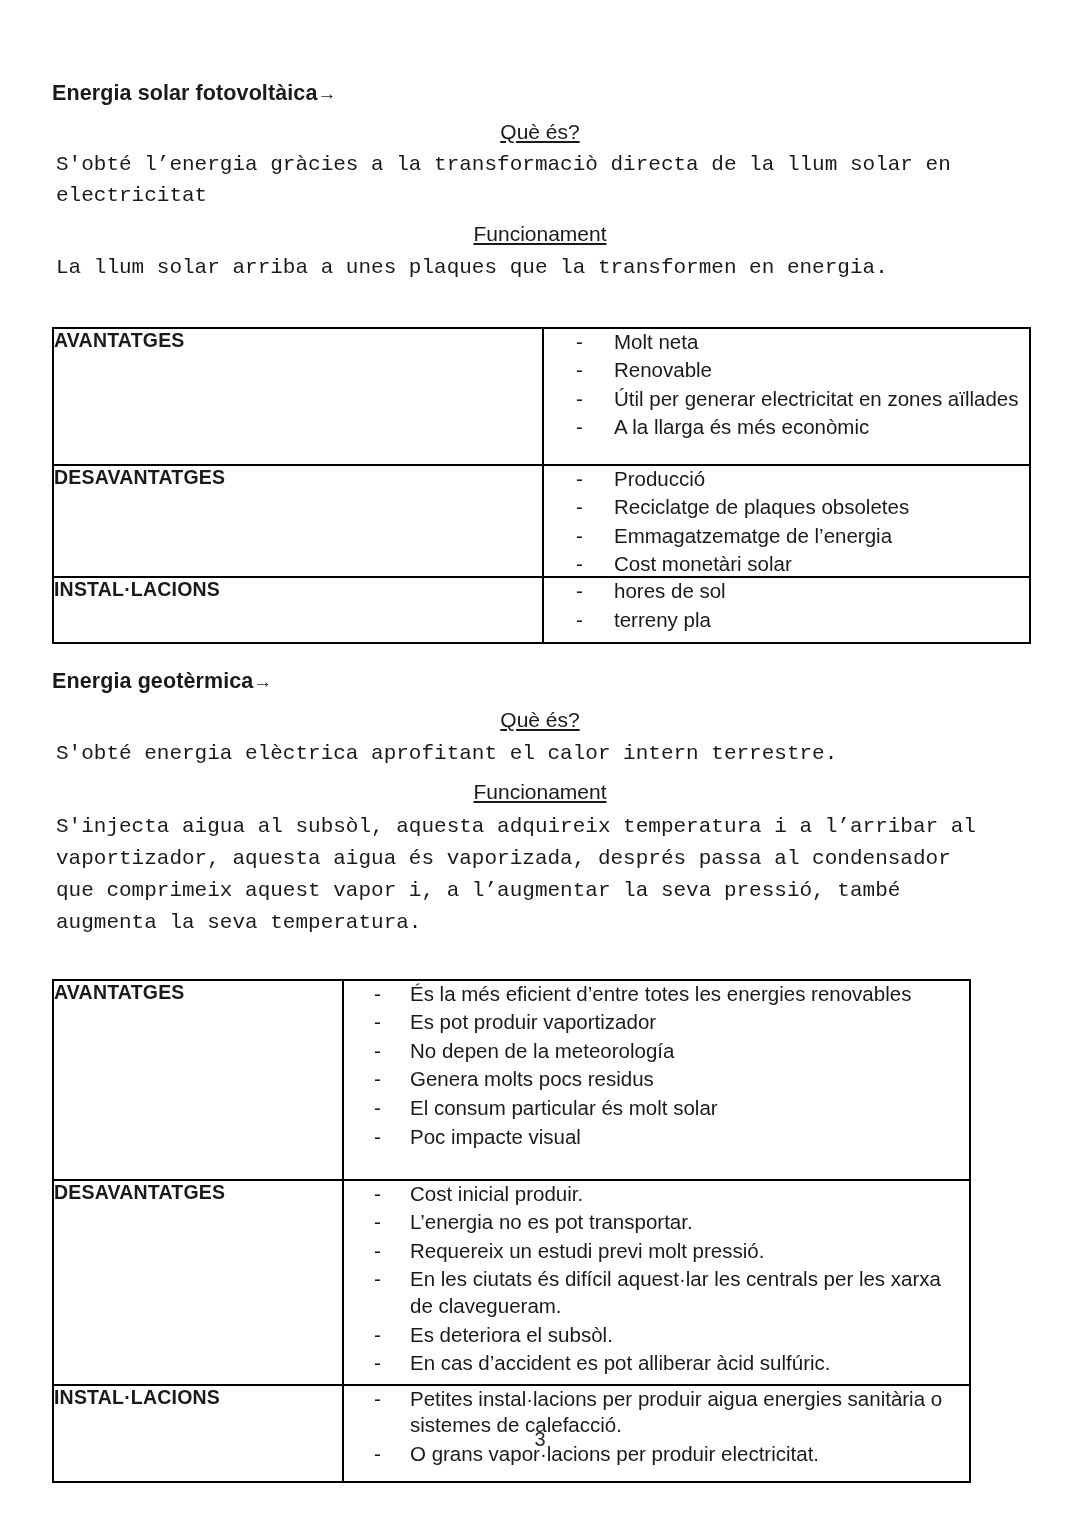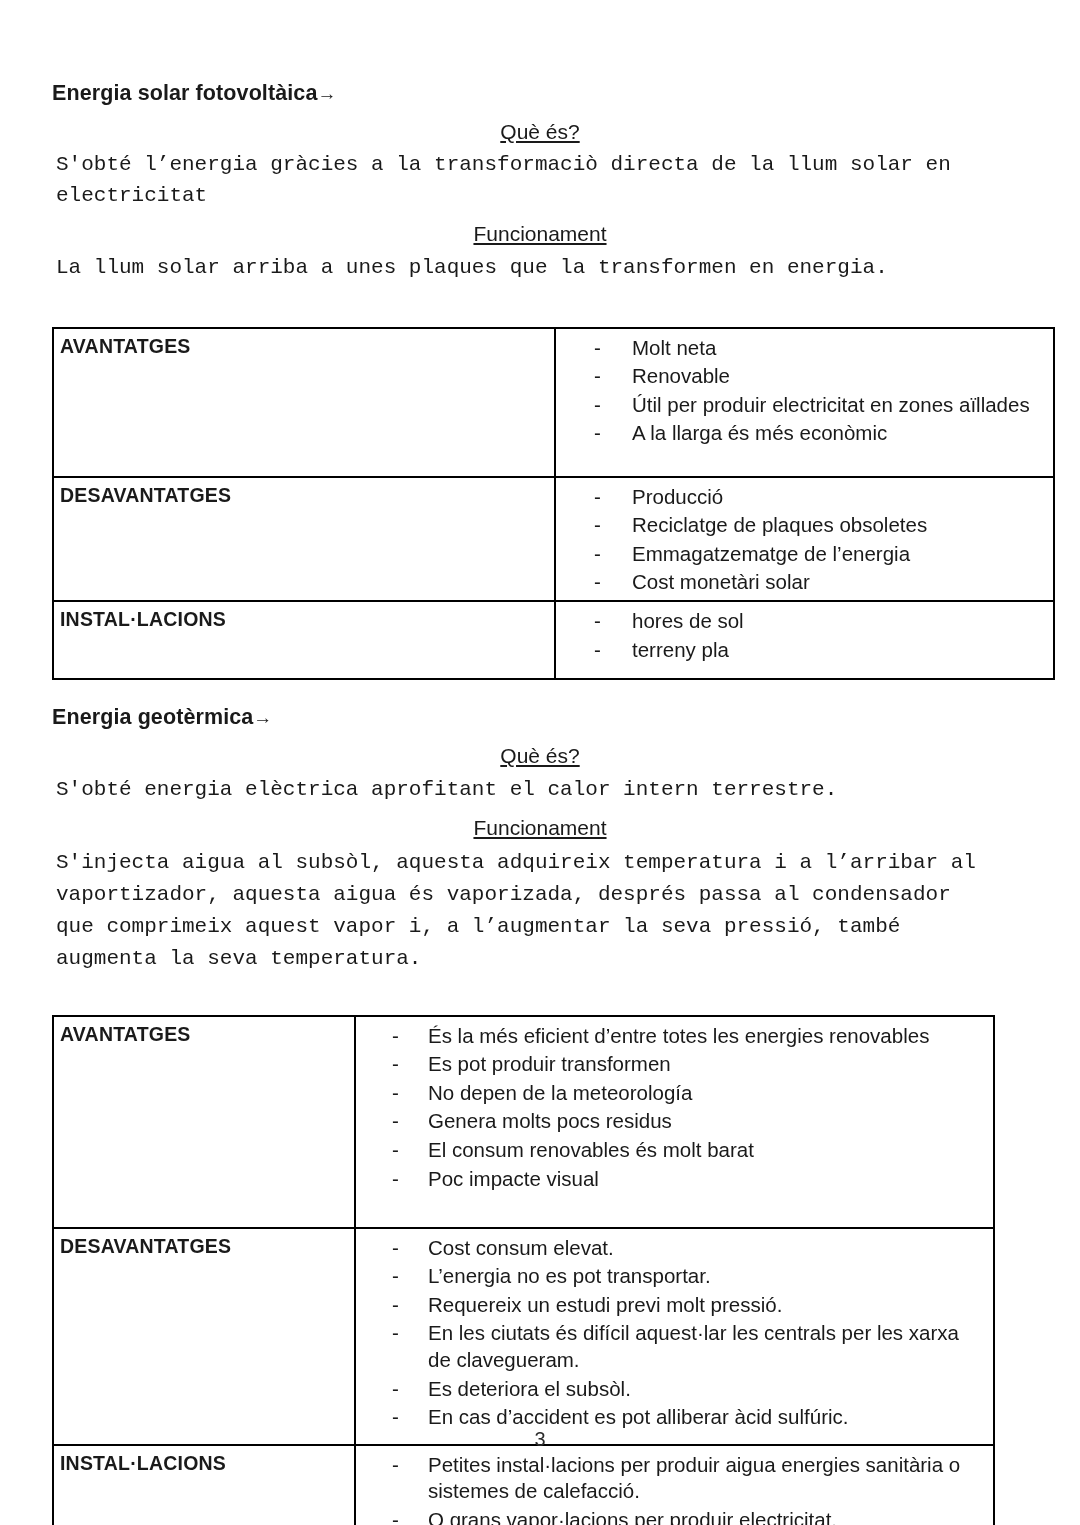--- a/index.html
+++ b/index.html
@@ -64,21 +64,21 @@
   
   table.kv-table {
     border-collapse: collapse;
     table-layout: fixed;
     border: 2.2px solid #000;
     background: #fff;
   }
   table.kv-table td {
     border: 2.2px solid #000;
     vertical-align: top;
-    padding: 6px;
+    padding: 0;
   }
   td.label-cell {
     padding: 13px 0 10px 10px;
     font-size: 19.5px;
     font-weight: bold;
     letter-spacing: 0.2px;
     white-space: nowrap;
   }
   td.items-cell {
     padding: 11px 12px 12px 0;
@@ -159,21 +159,21 @@
     <div class="body-text">La llum solar arriba a unes plaques que la transformen en energia.</div>
 
     <table class="kv-table" id="table-solar">
       <tbody>
         <tr class="row-av">
           <td class="label-cell">AVANTATGES</td>
           <td class="items-cell">
             <ul class="dash-list">
               <li><span class="dash">-</span><span>Molt neta</span></li>
               <li><span class="dash">-</span><span>Renovable</span></li>
-              <li><span class="dash">-</span><span>Útil per produir electricitat en zones aïllades</span></li>
+              <li><span class="dash">-</span><span>Útil per generar electricitat en zones aïllades</span></li>
               <li><span class="dash">-</span><span>A la llarga és més econòmic</span></li>
             </ul>
           </td>
         </tr>
         <tr class="row-des">
           <td class="label-cell">DESAVANTATGES</td>
           <td class="items-cell">
             <ul class="dash-list">
               <li><span class="dash">-</span><span>Producció</span></li>
               <li><span class="dash">-</span><span>Reciclatge de plaques obsoletes</span></li>
@@ -210,33 +210,33 @@
     </div>
     <div class="body-text para">S'injecta aigua al subsòl, aquesta adquireix temperatura i a l’arribar al vaportizador, aquesta aigua és vaporizada, després passa al condensador que comprimeix aquest vapor i, a l’augmentar la seva pressió, també augmenta la seva temperatura.</div>
 
     <table class="kv-table" id="table-geo">
       <tbody>
         <tr class="row-av">
           <td class="label-cell">AVANTATGES</td>
           <td class="items-cell">
             <ul class="dash-list">
               <li><span class="dash">-</span><span>És la més eficient d’entre totes les energies renovables</span></li>
-              <li><span class="dash">-</span><span>Es pot produir transformen</span></li>
+              <li><span class="dash">-</span><span>Es pot produir vaportizador</span></li>
               <li><span class="dash">-</span><span>No depen de la meteorología</span></li>
               <li><span class="dash">-</span><span>Genera molts pocs residus</span></li>
-              <li><span class="dash">-</span><span>El consum renovables és molt barat</span></li>
+              <li><span class="dash">-</span><span>El consum particular és molt solar</span></li>
               <li><span class="dash">-</span><span>Poc impacte visual</span></li>
             </ul>
           </td>
         </tr>
         <tr class="row-des">
           <td class="label-cell">DESAVANTATGES</td>
           <td class="items-cell">
             <ul class="dash-list">
-              <li><span class="dash">-</span><span>Cost consum elevat.</span></li>
+              <li><span class="dash">-</span><span>Cost inicial produir.</span></li>
               <li><span class="dash">-</span><span>L’energia no es pot transportar.</span></li>
               <li><span class="dash">-</span><span>Requereix un estudi previ molt pressió.</span></li>
               <li><span class="dash">-</span><span>En les ciutats és difícil aquest·lar les centrals per les xarxa de clavegueram.</span></li>
               <li><span class="dash">-</span><span>Es deteriora el subsòl.</span></li>
               <li><span class="dash">-</span><span>En cas d’accident es pot alliberar àcid sulfúric.</span></li>
             </ul>
           </td>
         </tr>
         <tr class="row-ins">
           <td class="label-cell">INSTAL·LACIONS</td>

